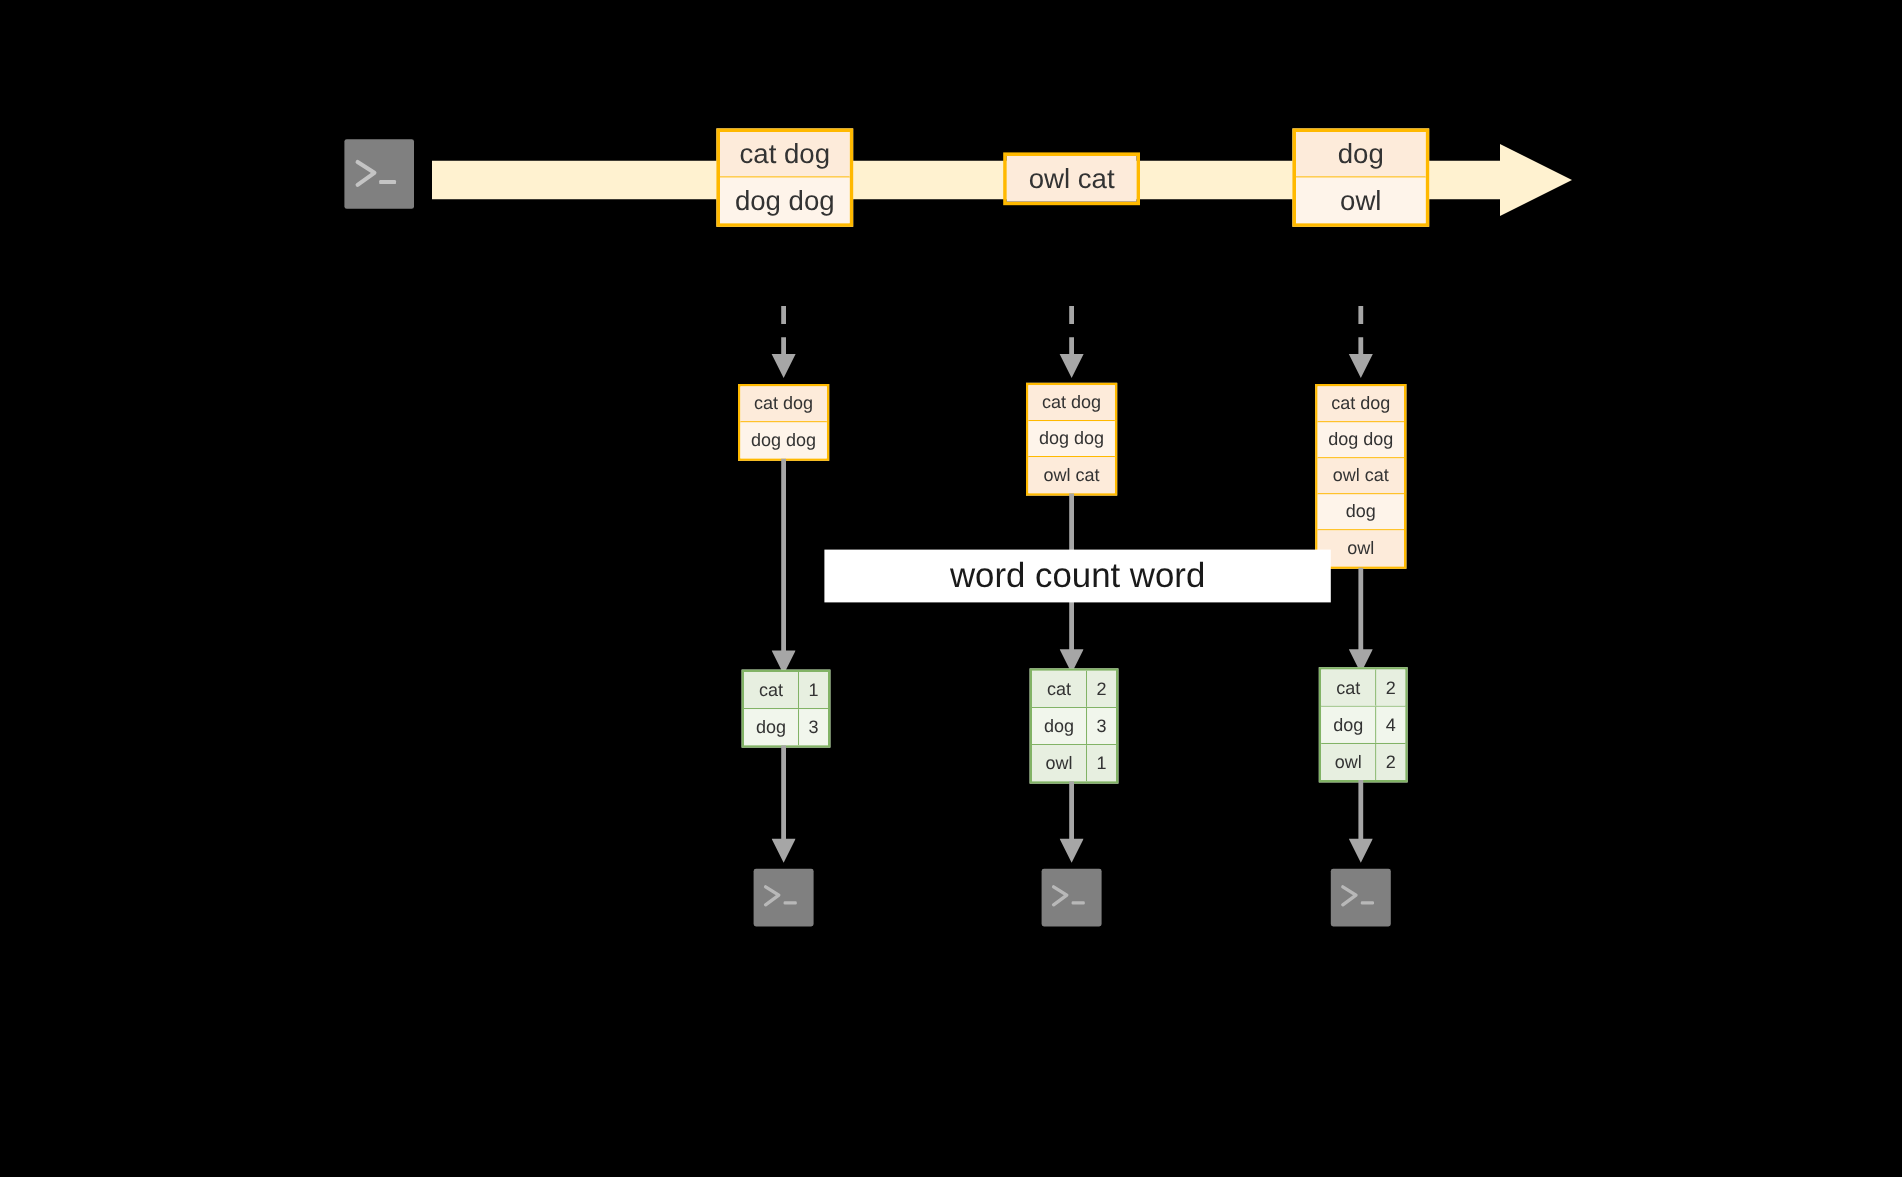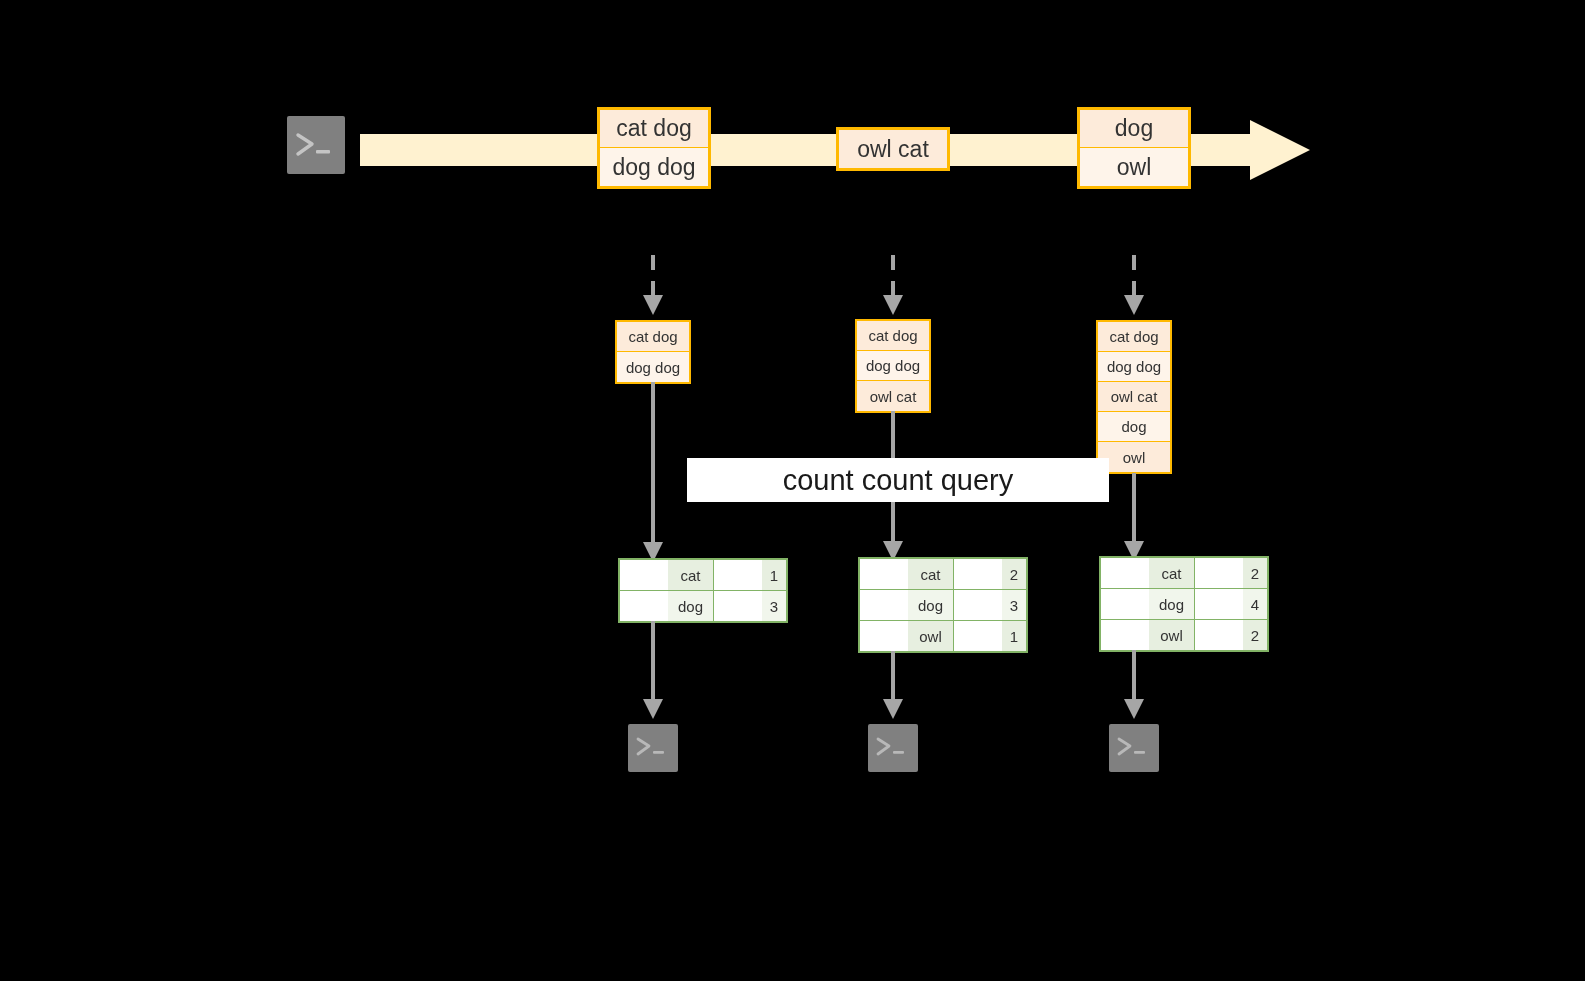--- a/index.html
+++ b/index.html
@@ -97,21 +97,20 @@
   .greentable .grow:last-child { border-bottom: none; }
   .greentable .gword,
   .greentable .gcount {
     box-sizing: border-box;
     display: flex;
     align-items: center;
     justify-content: center;
     font-size: 15px;
     color: #333333;
     background: #E7EFE0;
-    margin-left: 48px;
   }
   .greentable .grow.alt .gword,
   .greentable .grow.alt .gcount { background: #F1F6EC; }
   .greentable .gword { width: 46px; border-right: 1.5px solid #82B366; }
   .greentable .gcount { width: 24px; }
 
   
   .conn { position: absolute; }
   .conn svg { display: block; }
 
@@ -212,21 +211,21 @@
       <path d="M0,130 L20,130 L10,150 Z" fill="#A6A6A6"></path>
     </svg>
   </div>
   <div class="conn" style="left:1124px; top:473px;">
     <svg width="20" height="90" viewBox="0 0 20 90">
       <line x1="10" y1="0" x2="10" y2="70" stroke="#A6A6A6" stroke-width="4"></line>
       <path d="M0,68 L20,68 L10,88 Z" fill="#A6A6A6"></path>
     </svg>
   </div>
 
-  <div class="query-label" style="left:687px; top:458px; width:422px; height:44px;">count count query</div>
+  <div class="query-label" style="left:687px; top:458px; width:422px; height:44px;">word count word</div>
 
   <div class="greentable" style="left:618px; top:558px;">
     <div class="grow">
       <div class="gword">cat</div>
       <div class="gcount">1</div>
     </div>
     <div class="grow alt">
       <div class="gword">dog</div>
       <div class="gcount">3</div>
     </div>

